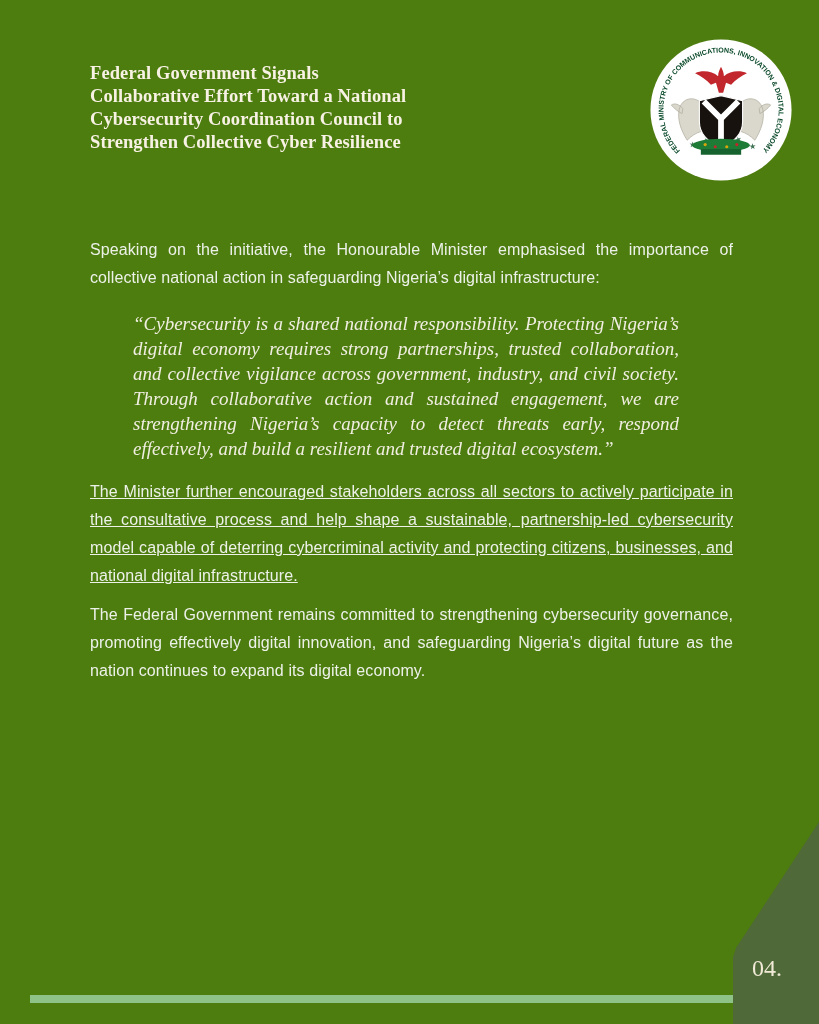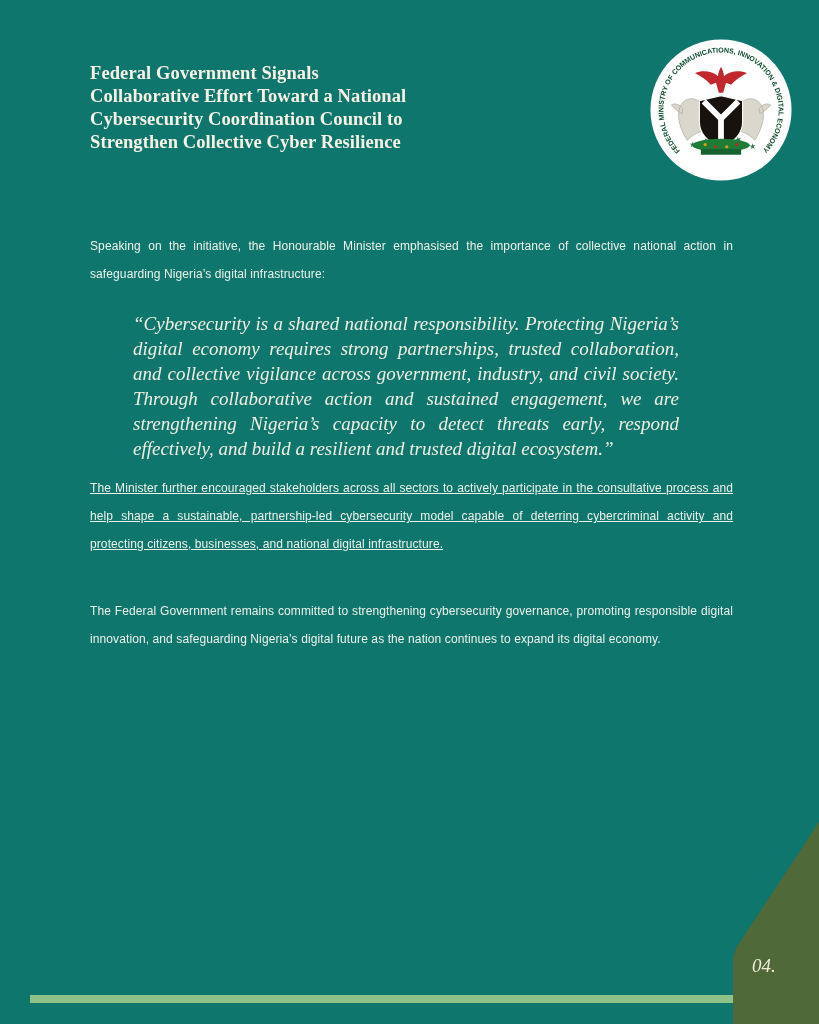--- a/index.html
+++ b/index.html
@@ -1,39 +1,39 @@
 <!DOCTYPE html>
 <html><head>
 <meta charset="utf-8">
 <style>
   html,body{margin:0;padding:0;background:#222;}
   .page{
     position:relative;
     width:819px;height:1024px;
     margin:0 auto;
-    background:#0f766e;
+    background:#4d7c0f;
     overflow:hidden;
     font-family:"Liberation Sans",sans-serif;
   }
   .headline{
     position:absolute;left:90px;top:62px;
     font-family:"Liberation Serif",serif;
     font-weight:700;
     font-size:18.5px;line-height:23px;
     color:#F7F2E4;
     white-space:pre-line;
     letter-spacing:.1px;
   }
   .seal{
     position:absolute;left:649px;top:38px;
     width:144px;height:144px;
   }
   .body-par{
     position:absolute;left:90px;width:643px;
-    font-size:12px;line-height:28px;
+    font-size:16px;line-height:28px;
     color:#EDF2E9;
     text-align:justify;
     letter-spacing:.1px;
   }
   .par-intro{top:220px;}
   .par-2{top:462px;text-decoration:underline;}
   .par-3{top:585px;}
   .quote{
     position:absolute;left:133px;top:292px;width:546px;
     font-family:"Liberation Serif",serif;
@@ -49,22 +49,21 @@
   }
   .corner-wedge{
     position:absolute;left:733px;top:822px;
     width:86px;height:202px;
     background:#4F6938;
     clip-path:polygon(100% 0, 4% 62%, 0 67%, 0 100%, 100% 100%);
   }
   .page-number{
     position:absolute;left:752px;top:955px;width:60px;
     font-family:"Liberation Serif",serif;
-    font-style:italic;
-    font-size:19px;
+    font-size:24px;
     color:#F0EAD6;
   }
   .seal-ring-text{
     font-family:"Liberation Sans",sans-serif;
     font-weight:700;
     font-size:9.8px;
     fill:#0C4B2B;
   }
   .seal-stars{
     font-size:11px;
@@ -112,21 +111,21 @@
       <path d="M72,154 h56 v8 h-56 z" fill="#17632F"></path>
     </g>
   </svg>
 
   <p class="body-par par-intro">Speaking on the initiative, the Honourable Minister emphasised the importance of collective national action in safeguarding Nigeria’s digital infrastructure:</p>
 
   <p class="quote">“Cybersecurity is a shared national responsibility. Protecting Nigeria’s digital economy requires strong partnerships, trusted collaboration, and collective vigilance across government, industry, and civil society. Through collaborative action and sustained engagement, we are strengthening Nigeria’s capacity to detect threats early, respond effectively, and build a resilient and trusted digital ecosystem.”</p>
 
   <p class="body-par par-2">The Minister further encouraged stakeholders across all sectors to actively participate in the consultative process and help shape a sustainable, partnership-led cybersecurity model capable of deterring cybercriminal activity and protecting citizens, businesses, and national digital infrastructure.</p>
 
-  <p class="body-par par-3">The Federal Government remains committed to strengthening cybersecurity governance, promoting responsible digital innovation, and safeguarding Nigeria’s digital future as the nation continues to expand its digital economy.</p>
+  <p class="body-par par-3">The Federal Government remains committed to strengthening cybersecurity governance, promoting effectively digital innovation, and safeguarding Nigeria’s digital future as the nation continues to expand its digital economy.</p>
 
   <div class="corner-wedge"></div>
 
   <div class="page-number">04.</div>
 
   <div class="accent-bar"></div>
 
 </div>
 
 </body></html>

